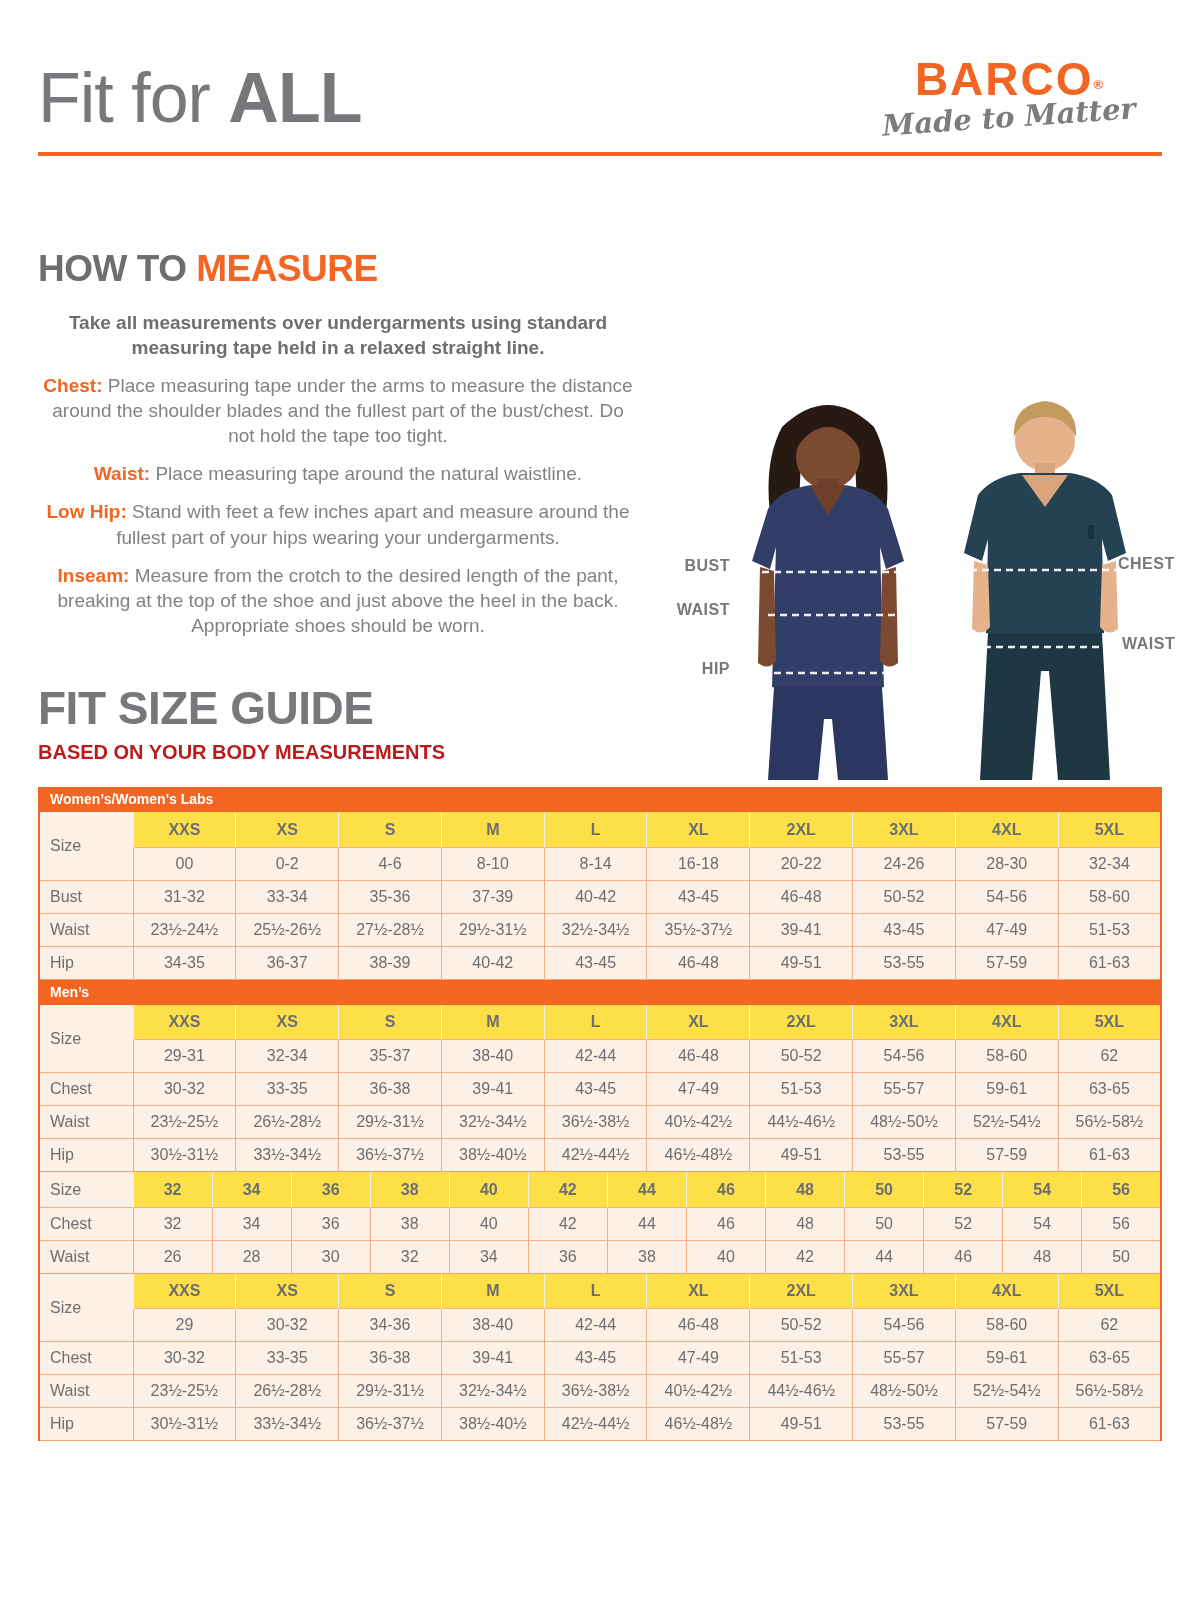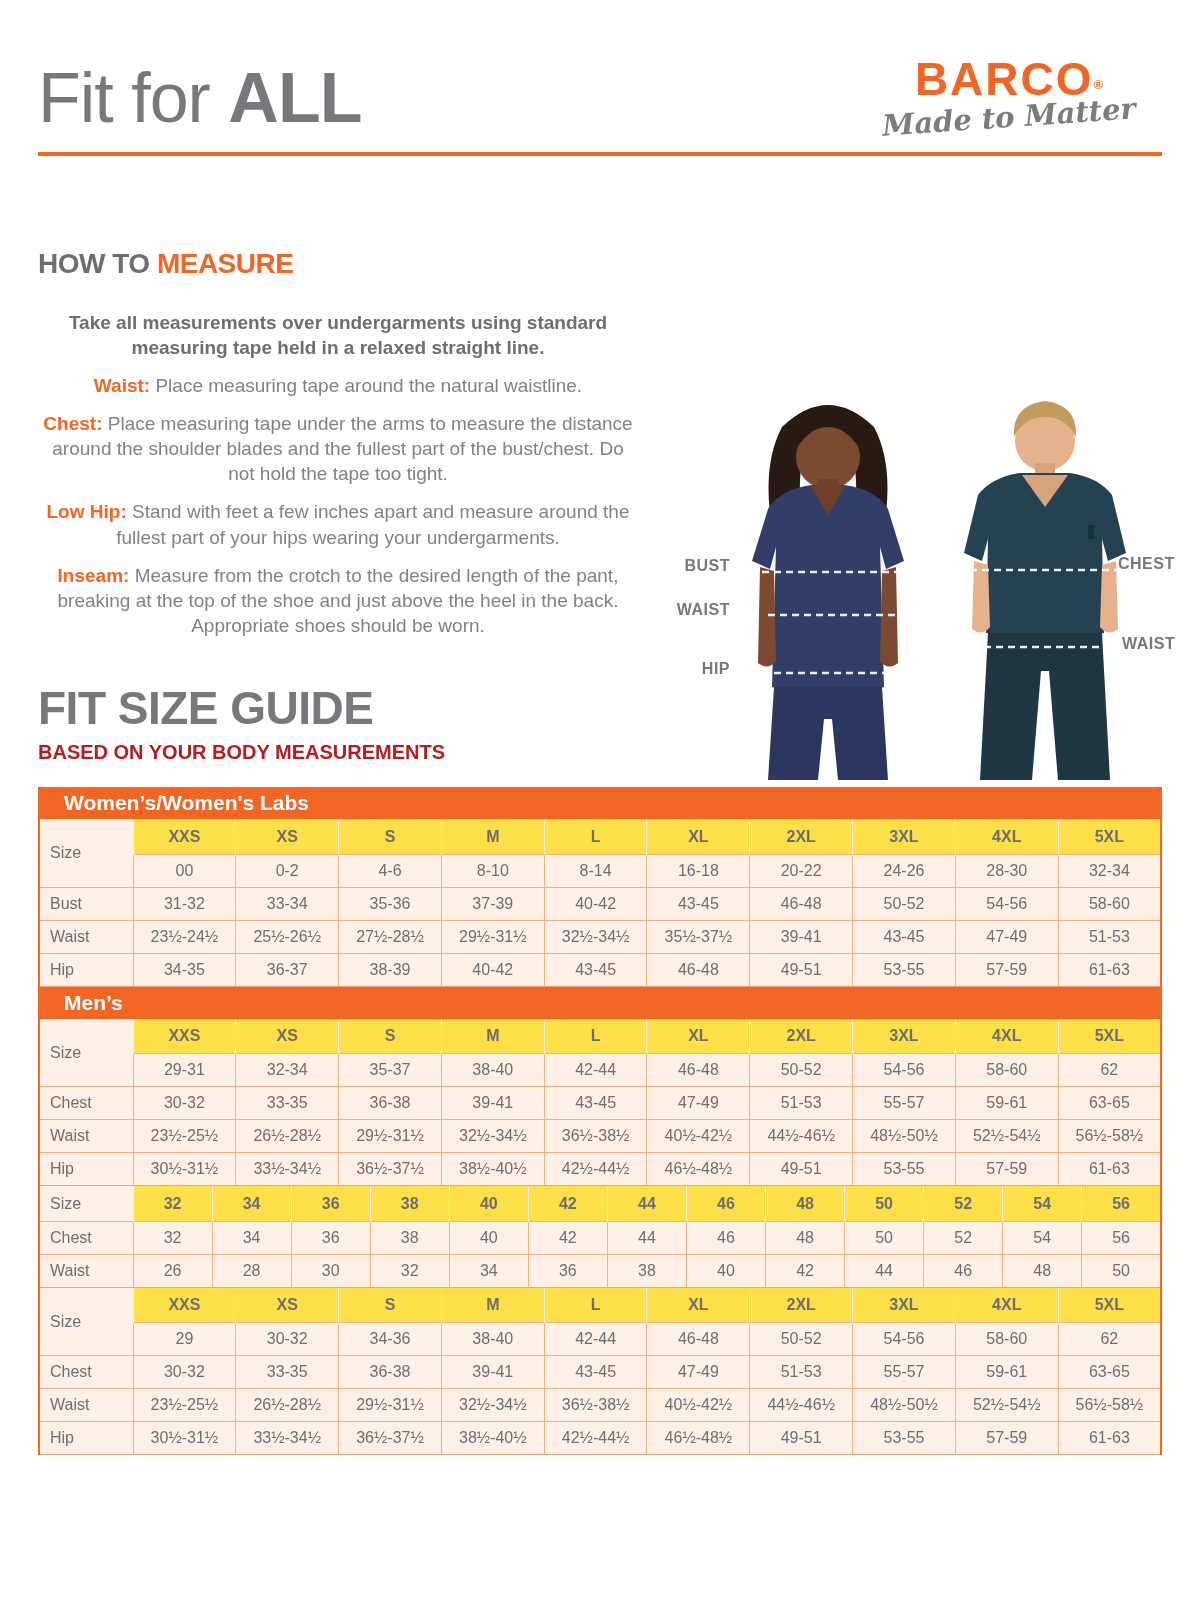--- a/index.html
+++ b/index.html
@@ -11,21 +11,21 @@
   .title { position:absolute; left:38px; top:58px; font-size:70px; color:#77787b; letter-spacing:-1px; white-space:nowrap; }
   .title .t-reg { font-weight:400; }
   .title .t-bold { font-weight:800; }
   .rule { position:absolute; left:38px; top:152px; width:1124px; height:4px; background:#f26522; }
   .logo { position:absolute; right:40px; top:56px; text-align:center; }
   .logo-word { color:#f26522; font-size:46px; font-weight:800; letter-spacing:2px; line-height:1; white-space:nowrap; }
   .logo-reg { font-size:13px; font-weight:700; vertical-align:6px; letter-spacing:0; }
   .logo-tagline { font-family:"DejaVu Serif", serif; font-style:italic; font-weight:700; color:#7b7c7f; font-size:29px; transform:rotate(-4deg); margin-top:-2px; white-space:nowrap; }
 
   
-  .htm-heading { position:absolute; left:38px; top:248px; font-size:28px; font-weight:800; color:#6d6e71; letter-spacing:-0.5px; white-space:nowrap; }
+  .htm-heading { position:absolute; left:38px; top:248px; font-size:37px; font-weight:800; color:#6d6e71; letter-spacing:-0.5px; white-space:nowrap; }
   .htm-heading .orange { color:#f26522; }
   .measure-copy { position:absolute; left:38px; top:310px; width:600px;text-align:center; }
   .measure-copy p { margin:0 0 13px 0; font-size:19px; line-height:1.32; color:#808285; }
   .measure-copy p.intro { font-weight:700; color:#6d6e71; }
   .measure-copy .lbl { color:#f26522; font-weight:700; }
 
   
   .figure { position:absolute; left:650px; top:375px; width:550px; height:405px; }
   .figure svg { position:absolute; left:0; top:0; }
   .fig-label { position:absolute; font-size:16px; font-weight:700; color:#77787b; letter-spacing:0.5px; }
@@ -35,21 +35,21 @@
   .fl-hip   { left:0;  top:285px; width:80px; text-align:right; }
   .fl-chest { left:468px; top:180px; }
   .fl-waist2{ left:472px; top:260px; }
 
   
   .size-guide { position:absolute; left:38px; top:684px; width:1124px; }
   .fsg-heading { font-size:46px; font-weight:800; color:#77787b; margin:0; line-height:1.05; letter-spacing:-0.5px; }
   .fsg-sub { font-size:20px; font-weight:700; color:#b91c1c; margin:9px 0 23px 0; }
 
   .table-block { width:100%; }
-  .band { background:#f26522; color:#ffffff; font-weight:700; font-size:21px; padding:5px 0 6px 26px; line-height:1.0; }
+  .band { background:#f26522; color:#ffffff; font-weight:700; font-size:14px; padding:5px 0 6px 12px; line-height:1.0; }
   table.size-table { border-collapse:collapse; width:100%; table-layout:fixed;
     border-left:2px solid #f26522; border-right:2px solid #f26522; border-bottom:1px solid #f2a173; }
   table.size-table col.first { width:94px; }
   table.size-table th, table.size-table td { height:33px; font-size:16px; font-weight:400;
     color:#6d6e71; text-align:center; padding:0 2px; overflow:hidden; }
   .head-cell { font-weight:700 !important; background:#fde047; border-left:1px solid #fdf0e6; }
   .size-label-cell { text-align:left !important; padding-left:10px !important; background:#fdf0e6; }
   .row-label-cell { text-align:left !important; padding-left:10px !important; background:#fdf0e6; border-top:1px solid #f4b085; }
   .data-cell { background:#fdf0e6; border-left:1px solid #f4b085; border-top:1px solid #f8d6bd; }
   tr.sub-row .data-cell { border-top:1px solid #f4b085; }
@@ -71,22 +71,22 @@
   </div>
 
   <div class="rule"></div>
 
   <div class="htm-heading">
     <span>HOW TO </span><span class="orange">MEASURE</span>
   </div>
 
   <div class="measure-copy">
     <p class="intro">Take all measurements over undergarments using standard measuring tape held in a relaxed straight line.</p>
+    <p class="item"><span class="lbl">Chest:</span><span> Place measuring tape under the arms to measure the distance around the shoulder blades and the fullest part of the bust/chest. Do not hold the tape too tight.</span></p>
     <p class="item"><span class="lbl">Waist:</span><span> Place measuring tape around the natural waistline.</span></p>
-    <p class="item"><span class="lbl">Chest:</span><span> Place measuring tape under the arms to measure the distance around the shoulder blades and the fullest part of the bust/chest. Do not hold the tape too tight.</span></p>
     <p class="item"><span class="lbl">Low Hip:</span><span> Stand with feet a few inches apart and measure around the fullest part of your hips wearing your undergarments.</span></p>
     <p class="item"><span class="lbl">Inseam:</span><span> Measure from the crotch to the desired length of the pant, breaking at the top of the shoe and just above the heel in the back. Appropriate shoes should be worn.</span></p>
   </div>
 
   <div class="figure">
     <svg width="550" height="405" viewBox="0 0 550 405">
 
       <g>
 
         <path d="M132,52 Q178,8 224,52 Q242,86 236,138 Q232,178 210,196 L202,150 Q212,96 198,74 L158,74 Q144,96 154,150 L146,196 Q124,178 120,138 Q114,86 132,52 Z" fill="#271a12"></path>

